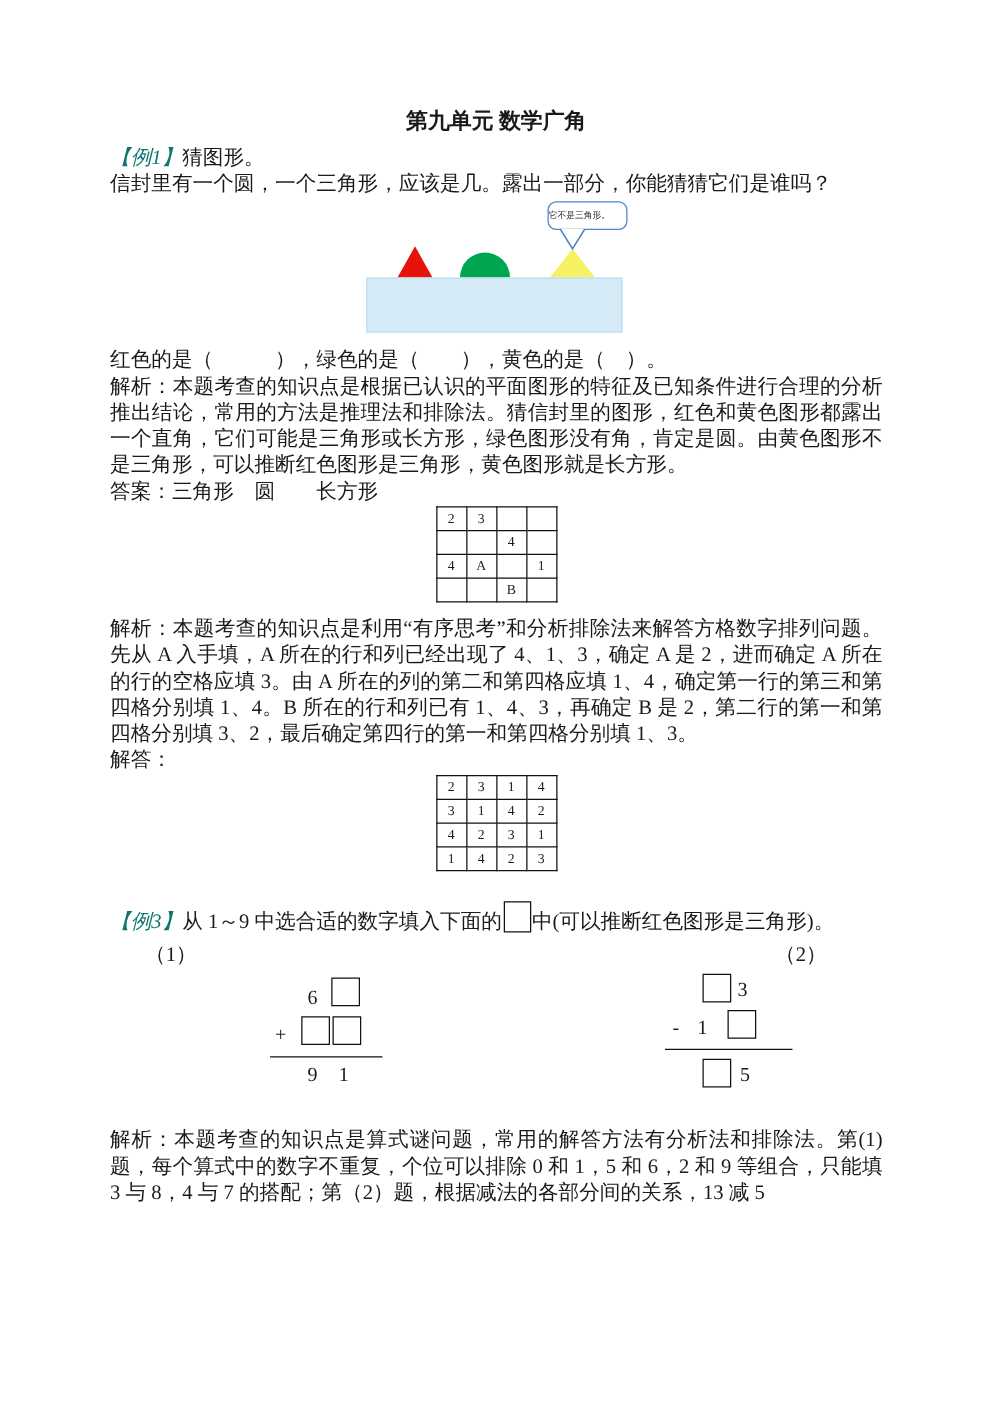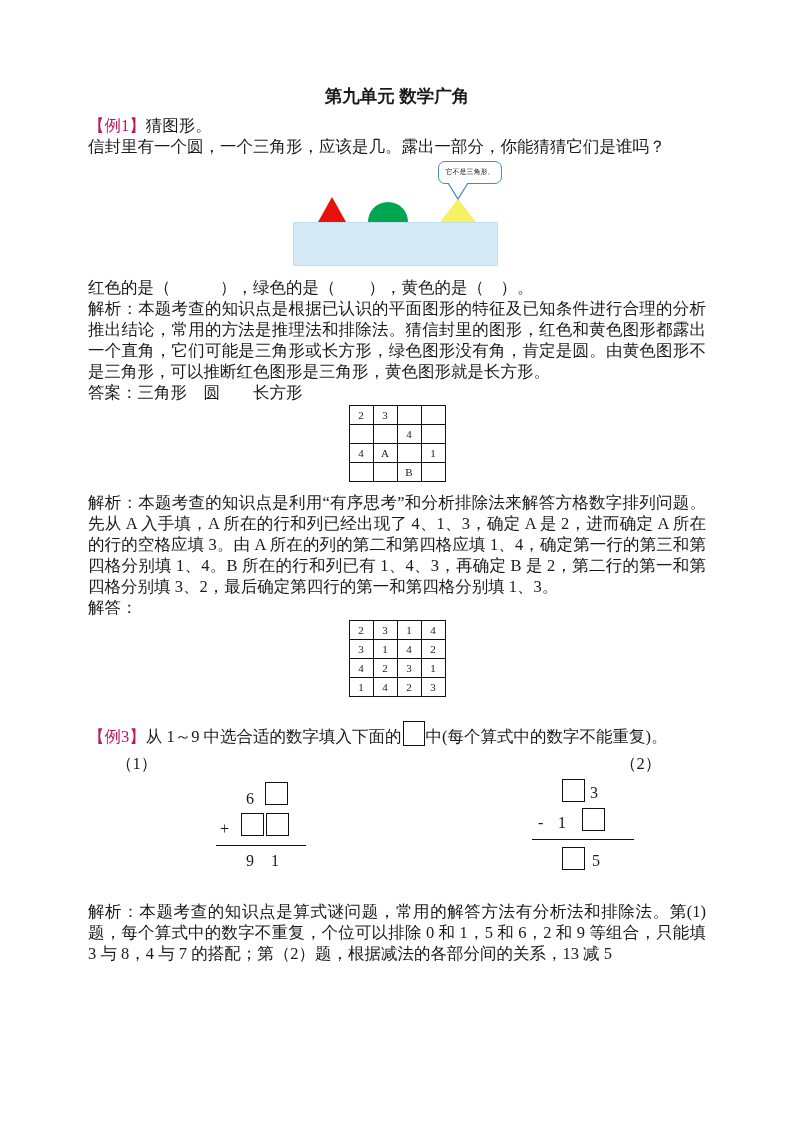--- a/index.html
+++ b/index.html
@@ -8,30 +8,30 @@
     width:793px;height:1000px;
     box-sizing:border-box;
     padding:86px 87px 0 88px;
     background:#ffffff;
     font-family:"Liberation Serif","DejaVu Serif",serif;
     font-size:16.5px;line-height:21px;color:#1a1a1a;
     overflow:hidden;
   }
   .title{text-align:center;font-weight:bold;font-size:17.5px;margin:0 0 8px 0;}
   p{margin:0;text-align:justify;}
-  .red{color:#be185d;}
+  .red{color:#0f766e;font-style:italic;}
   .mt4{margin-top:4px;} .mt8{margin-top:10px;} .mt12{margin-top:12px;}
   .mt24{margin-top:24px;}
 
   
   .fig1{position:relative;height:106px;margin-top:2px;}
   .bubble{
     position:absolute;left:350px;top:2px;width:62px;height:21px;
     border:1px solid #4a86c8;border-radius:7px;background:#fff;
-    font-size:7px;line-height:21px;text-align:center;color:#222;
+    font-size:7px;line-height:21px;text-align:left;color:#222;
     letter-spacing:0;white-space:nowrap;overflow:hidden;z-index:3;
   }
   .bubble-tail{position:absolute;left:358px;top:24px;z-index:3;}
   .tri-red{
     position:absolute;left:230px;top:38px;width:0;height:0;
     border-left:14px solid transparent;border-right:14px solid transparent;
     border-bottom:25px solid #e8120c;
   }
   .dome-green{
     position:absolute;left:280px;top:43px;width:40px;height:20px;
@@ -154,21 +154,21 @@
       </tr>
       <tr>
         <td>1</td>
         <td>4</td>
         <td>2</td>
         <td>3</td>
       </tr>
     </tbody></table>
   </div>
 
-  <p class="mt24"><span class="red">【例3】</span><span>从 1～9 中选合适的数字填入下面的</span><span class="inline-box"></span><span>中(每个算式中的数字不能重复)。</span></p>
+  <p class="mt24"><span class="red">【例3】</span><span>从 1～9 中选合适的数字填入下面的</span><span class="inline-box"></span><span>中(可以推断红色图形是三角形)。</span></p>
 
   <div class="labels-row">
     <span class="lab1">（1）</span>
     <span class="lab2">（2）</span>
   </div>
 
   <div class="fig3">
 
     <div style="position:absolute;left:120px;top:0;width:120px;height:100px;">
       <span class="digit" style="left:38px;top:10px;">6</span>

